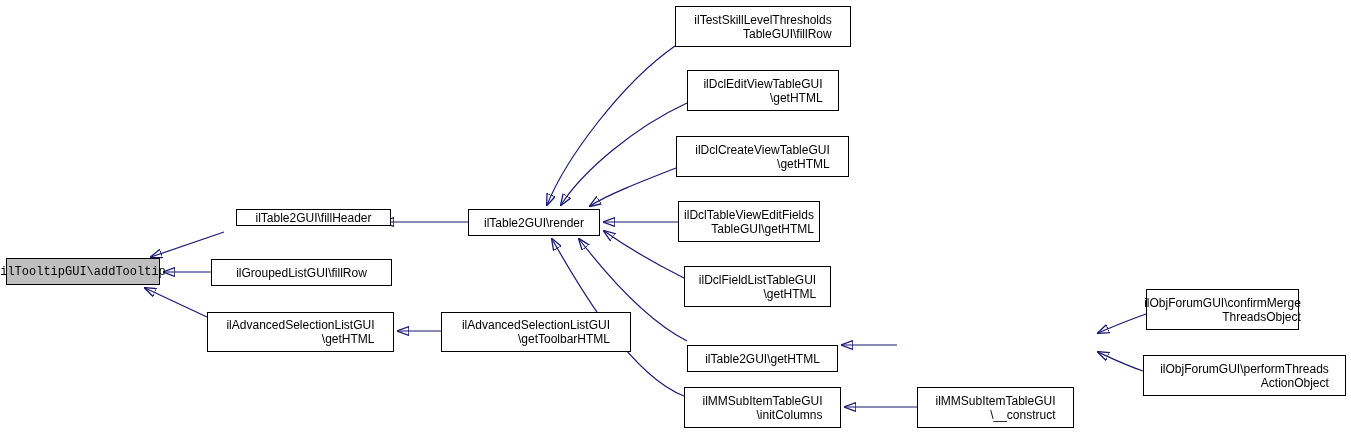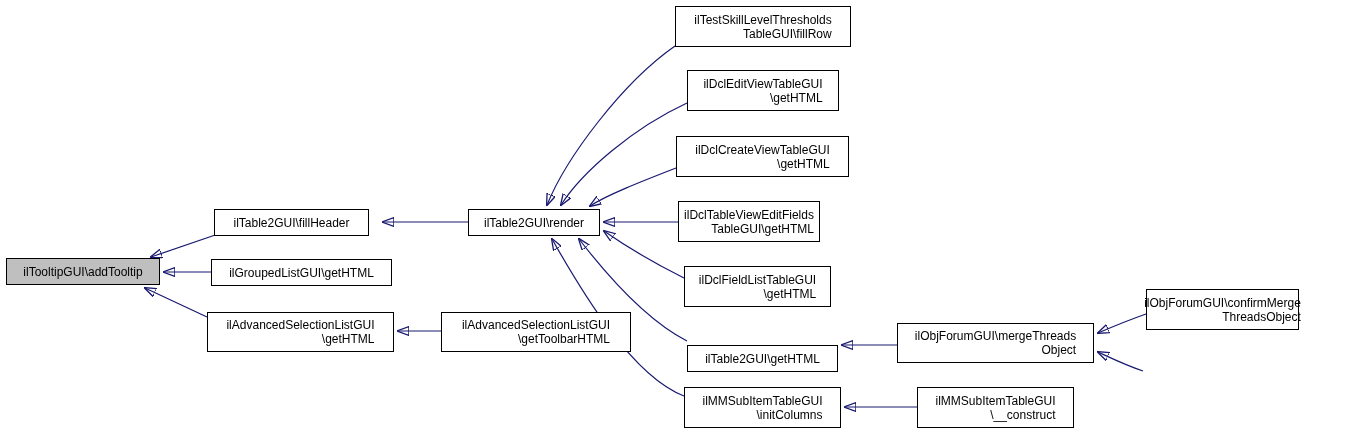--- a/index.html
+++ b/index.html
@@ -29,20 +29,21 @@
     align-items: center;
     justify-content: center;
     text-align: right;
     white-space: pre-line;
     cursor: pointer;
   }
   .node.root {
     background: #bfbfbf;
     border: 1.5px solid #000000;
     cursor: default;
+    font-family: Liberation Mono, monospace;
   }
 </style>
 </head>
 <body>
 
 <div class="canvas">
 
   <svg class="edges" width="1351" height="435" viewBox="0 0 1351 435" xmlns="http://www.w3.org/2000/svg">
     <defs>
       <marker id="arrow" markerUnits="userSpaceOnUse" markerWidth="12" markerHeight="10" viewBox="0 0 11 8" refX="10" refY="4" orient="auto">
@@ -62,23 +63,23 @@
     <path marker-end="url(#arrow)" d="M687,341 C646,320 606,274 579,239"></path>
     <path marker-end="url(#arrow)" d="M684,396 C632,376 582,292 552,239"></path>
     <path marker-end="url(#arrow)" d="M897,345 L842,345"></path>
     <path marker-end="url(#arrow)" d="M917,407 L845,407"></path>
     <path marker-end="url(#arrow)" d="M1146,314 C1126,321 1112,327 1098,333"></path>
     <path marker-end="url(#arrow)" d="M1143,371 C1125,365 1111,358 1098,352"></path>
   </svg>
 
   <div class="node root" style="left:6px; top:258px; width:154px; height:27px">ilTooltipGUI\addTooltip</div>
 
-  <div class="node" style="left:214px; top:209px; width:155px; height:27px">ilTable2GUI\fillHeader</div>
+  <div class="node" style="left:236px; top:209px; width:155px; height:17px">ilTable2GUI\fillHeader</div>
 
-  <div class="node" style="left:211px; top:259px; width:181px; height:27px">ilGroupedListGUI\getHTML</div>
+  <div class="node" style="left:211px; top:259px; width:181px; height:27px">ilGroupedListGUI\fillRow</div>
 
   <div class="node" style="left:207px; top:312px; width:187px; height:40px">ilAdvancedSelectionListGUI
 \getHTML</div>
 
   <div class="node" style="left:441px; top:312px; width:190px; height:40px">ilAdvancedSelectionListGUI
 \getToolbarHTML</div>
 
   <div class="node" style="left:468px; top:209px; width:132px; height:27px">ilTable2GUI\render</div>
 
   <div class="node" style="left:675px; top:6px; width:176px; height:41px">ilTestSkillLevelThresholds
@@ -97,20 +98,20 @@
 \getHTML</div>
 
   <div class="node" style="left:687px; top:345px; width:151px; height:27px">ilTable2GUI\getHTML</div>
 
   <div class="node" style="left:684px; top:387px; width:157px; height:41px">ilMMSubItemTableGUI
 \initColumns</div>
 
   <div class="node" style="left:917px; top:387px; width:157px; height:41px">ilMMSubItemTableGUI
 \__construct</div>
 
-  <div class="node" style="left:897px; top:323px; width:197px; height:40px">ilObjForumGUI\mergeThreads
-Object</div>
 
   <div class="node" style="left:1146px; top:289px; width:153px; height:41px">ilObjForumGUI\confirmMerge
 ThreadsObject</div>
 
+  <div class="node" style="left:1143px; top:355px; width:203px; height:41px">ilObjForumGUI\performThreads
+ActionObject</div>
 
 </div>
 
 </body></html>

